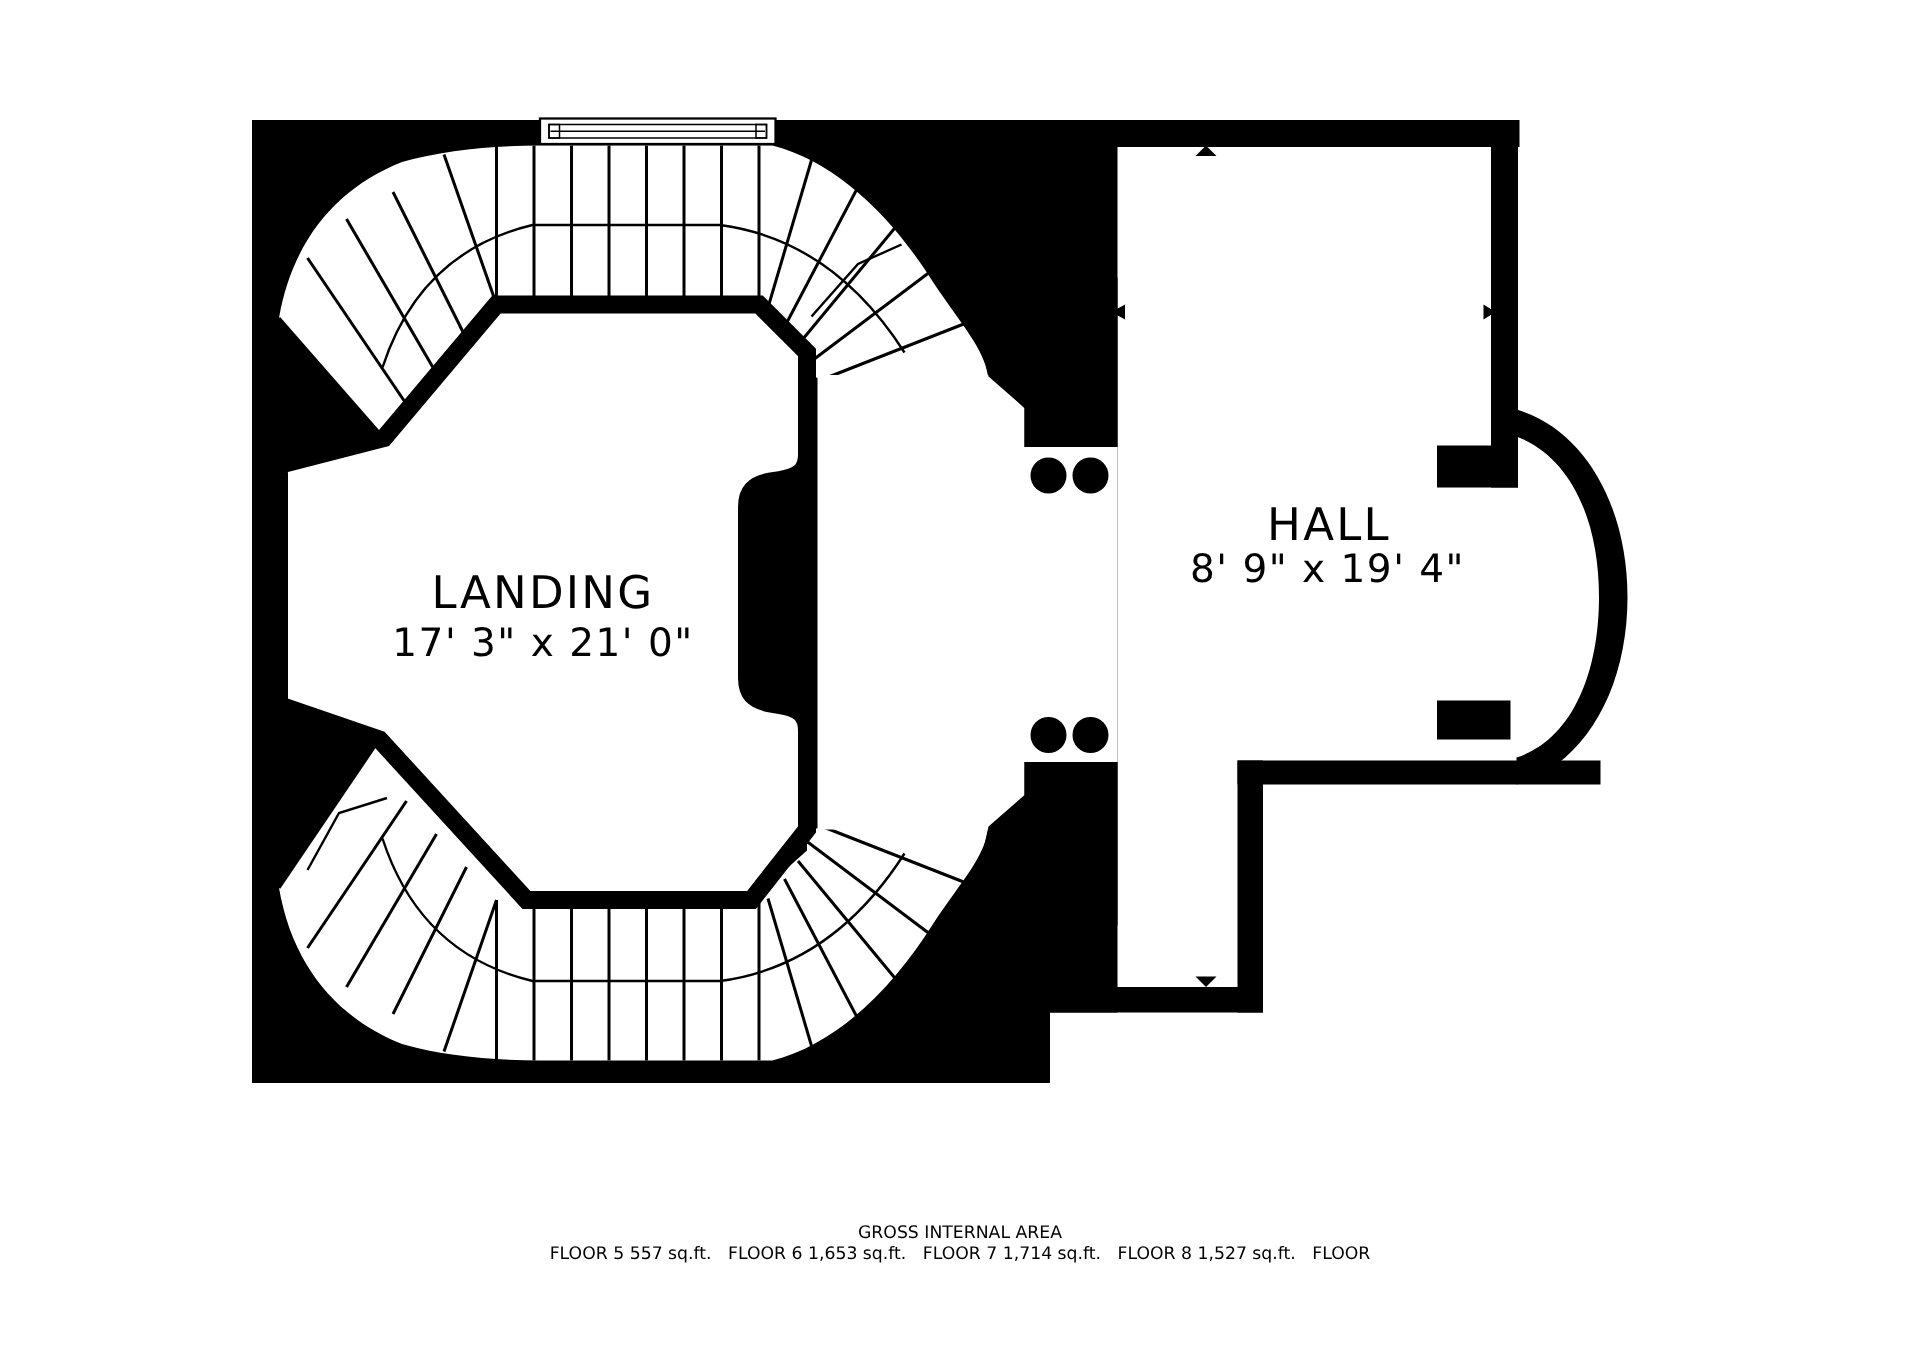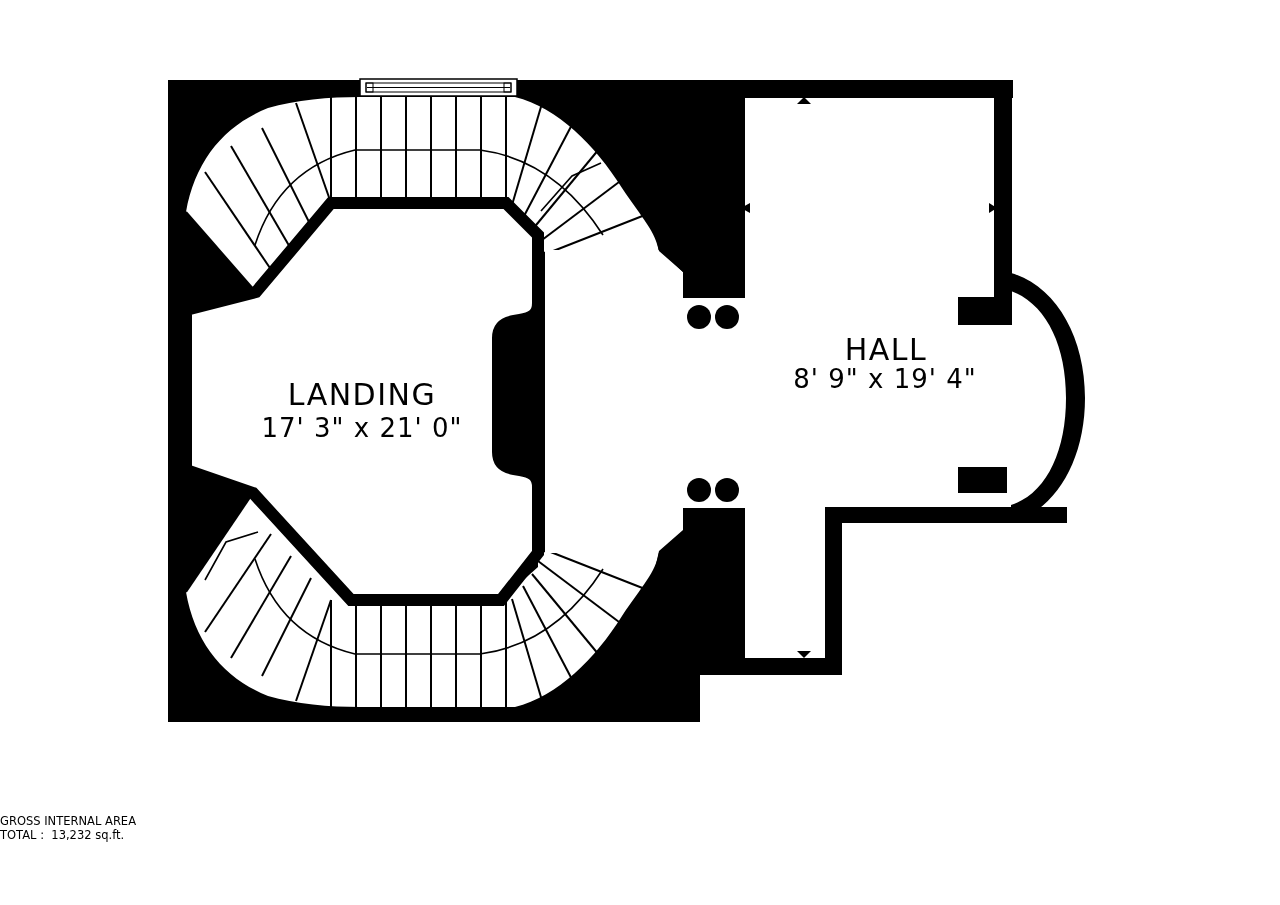--- a/index.html
+++ b/index.html
@@ -5,21 +5,21 @@
   html,body{margin:0;padding:0;background:#ffffff;}
   #stage{position:relative;width:1280px;height:905px;background:#ffffff;overflow:hidden;
          font-family:"DejaVu Sans",sans-serif;}
   svg{position:absolute;left:0;top:0;}
   .wall{fill:#000000;}
   .white{fill:#ffffff;}
   .tread{stroke:#000000;stroke-width:2;fill:none;}
   .thin{stroke:#000000;stroke-width:1.6;fill:none;}
   .room-label{font-family:"DejaVu Sans",sans-serif;font-size:30px;letter-spacing:1.5px;fill:#000;text-anchor:middle;}
   .room-dims{font-family:"DejaVu Sans",sans-serif;font-size:26px;letter-spacing:1px;fill:#000;text-anchor:middle;}
-  #footer{position:absolute;left:0;top:815px;width:1280px;color:#000;}
+  #footer{position:absolute;left:0;top:815px;width:1280px;text-align:center;color:#000;}
   .footer-line{white-space:pre;font-size:11.5px;line-height:13.5px;font-family:"DejaVu Sans",sans-serif;}
 </style>
 </head>
 <body>
 
 <div id="stage">
   <svg width="1280" height="905" viewBox="0 0 1280 905">
 
     <g>
       <rect class="wall" x="168" y="80" width="532" height="642"></rect>
@@ -128,15 +128,15 @@
     </g>
 
     <text class="room-label" x="362" y="405">LANDING</text>
     <text class="room-dims" x="362" y="437">17' 3" x 21' 0"</text>
     <text class="room-label" x="886" y="360">HALL</text>
     <text class="room-dims" x="885" y="388">8' 9" x 19' 4"</text>
   </svg>
 
   <div id="footer">
     <div class="footer-line">GROSS INTERNAL AREA</div>
-    <div class="footer-line">TOTAL :  13,232 sq.ft.</div>
+    <div class="footer-line">FLOOR 5 557 sq.ft.   FLOOR 6 1,653 sq.ft.   FLOOR 7 1,714 sq.ft.   FLOOR 8 1,527 sq.ft.   FLOOR</div>
   </div>
 </div>
 
 </body></html>

